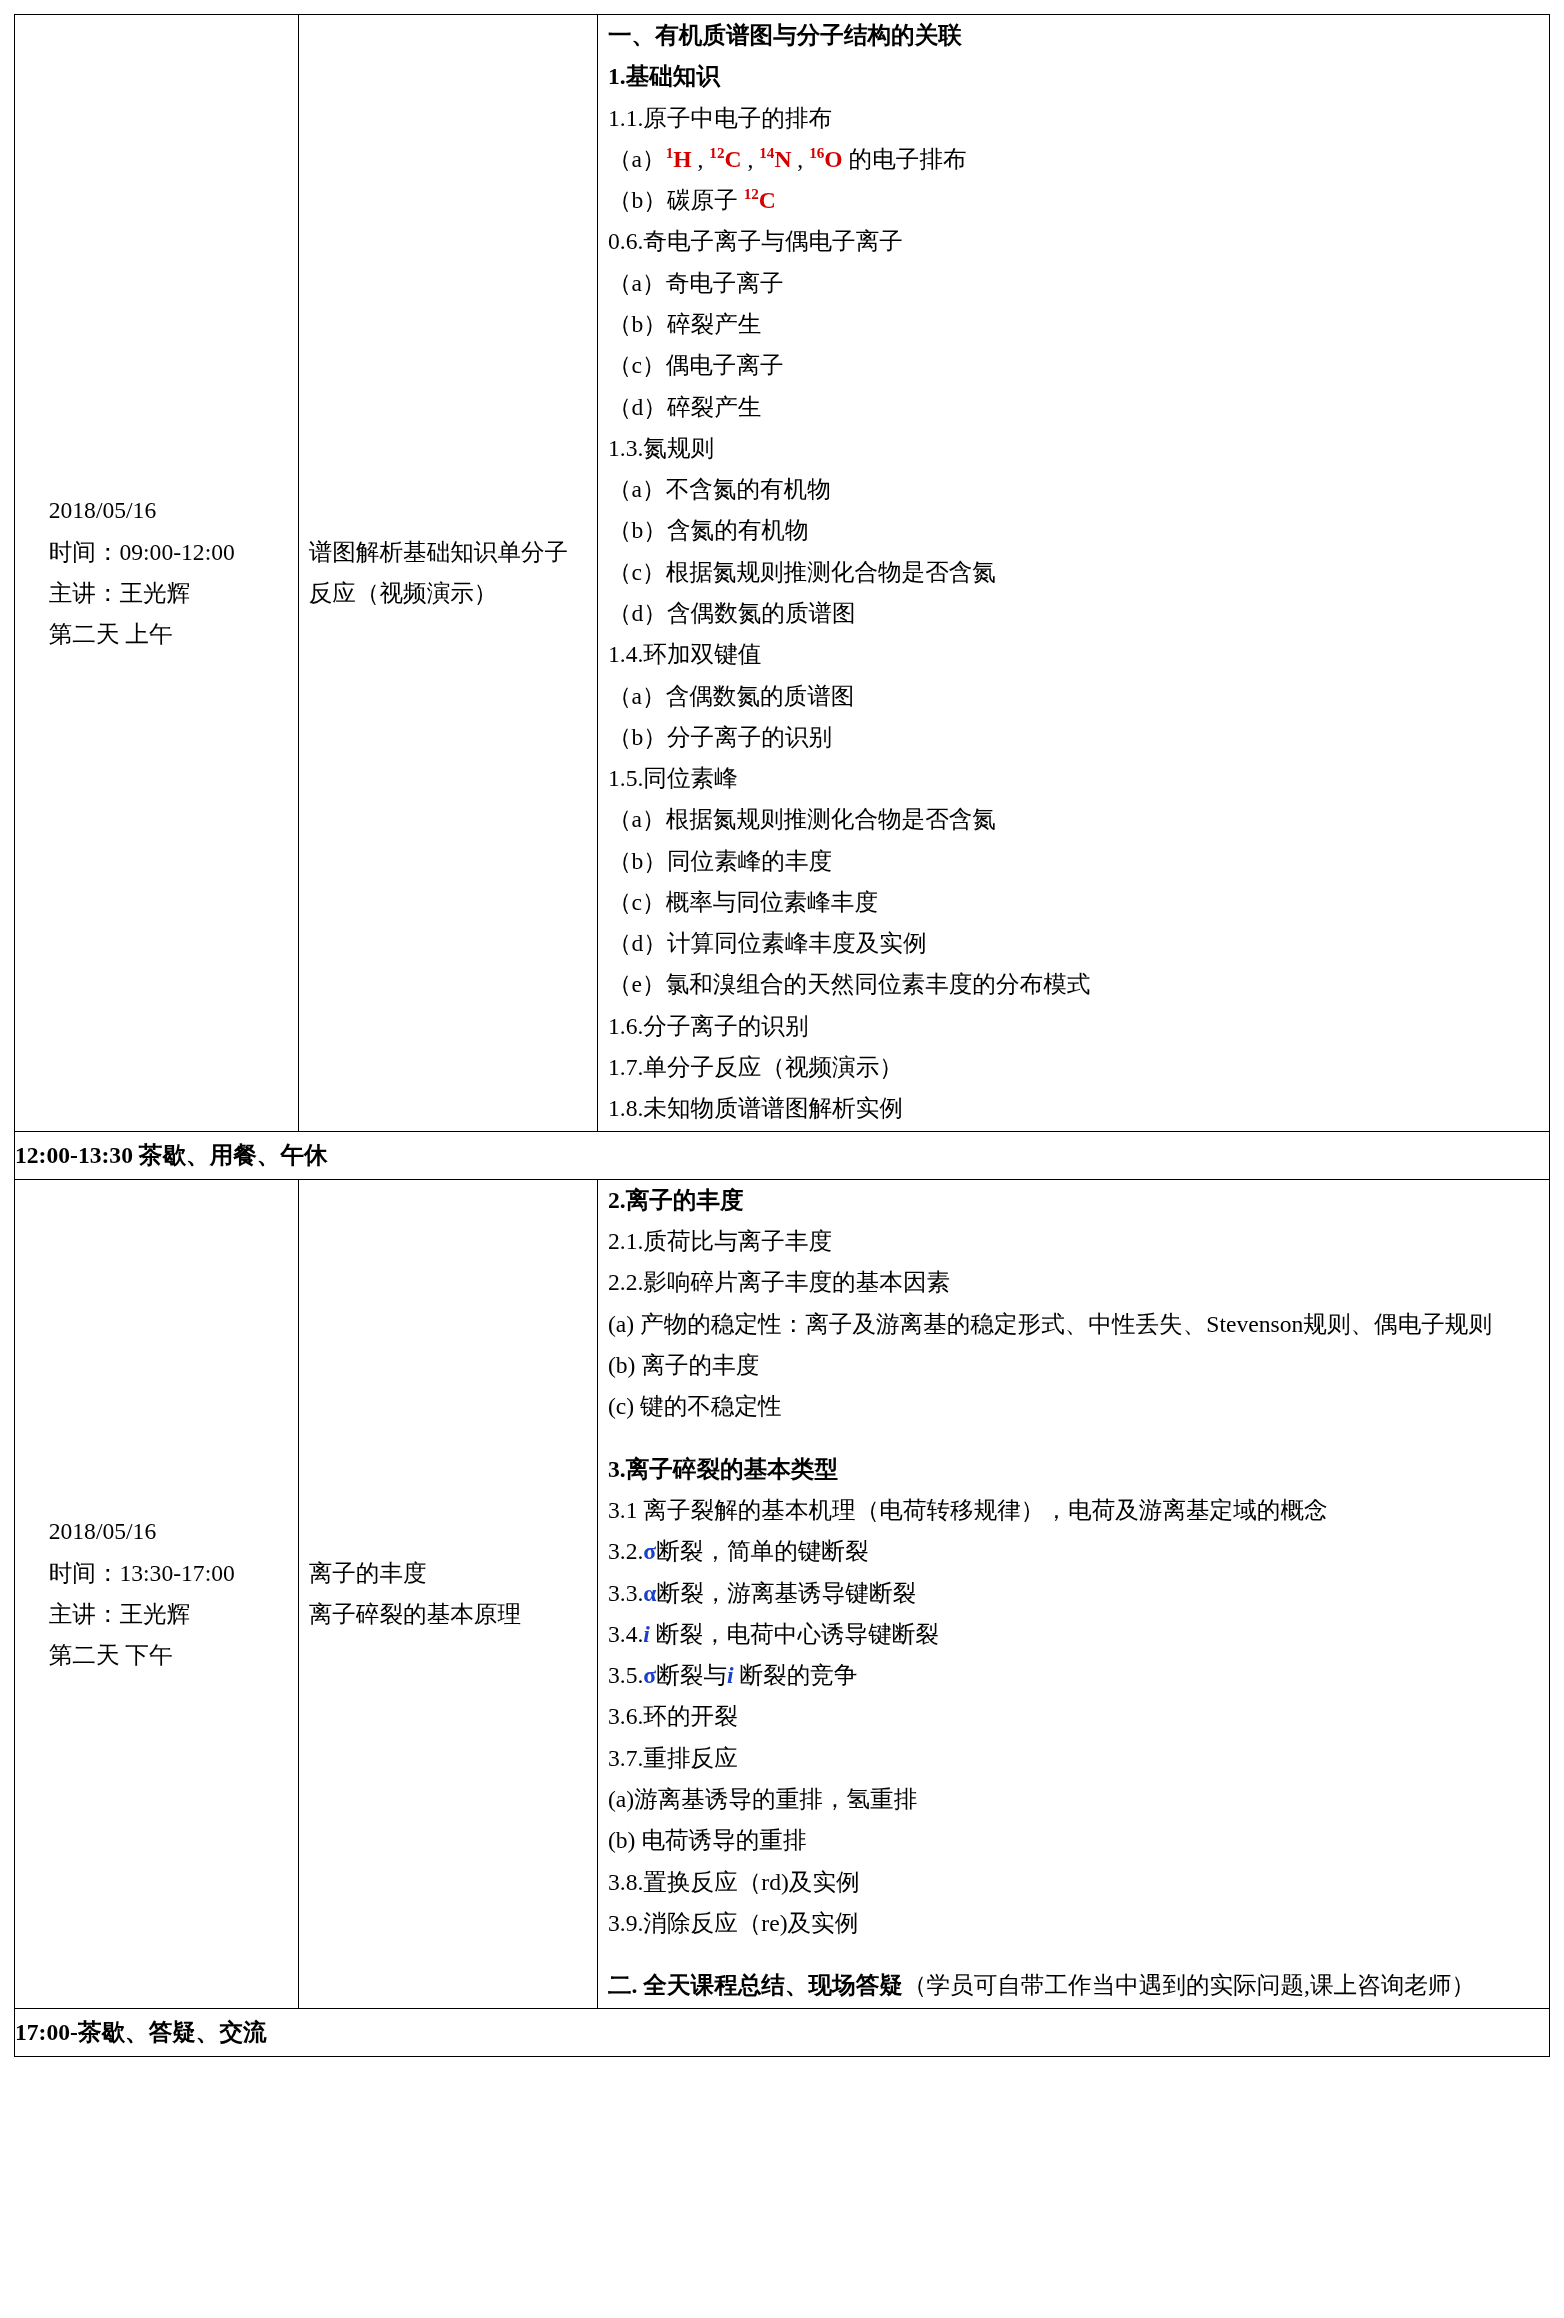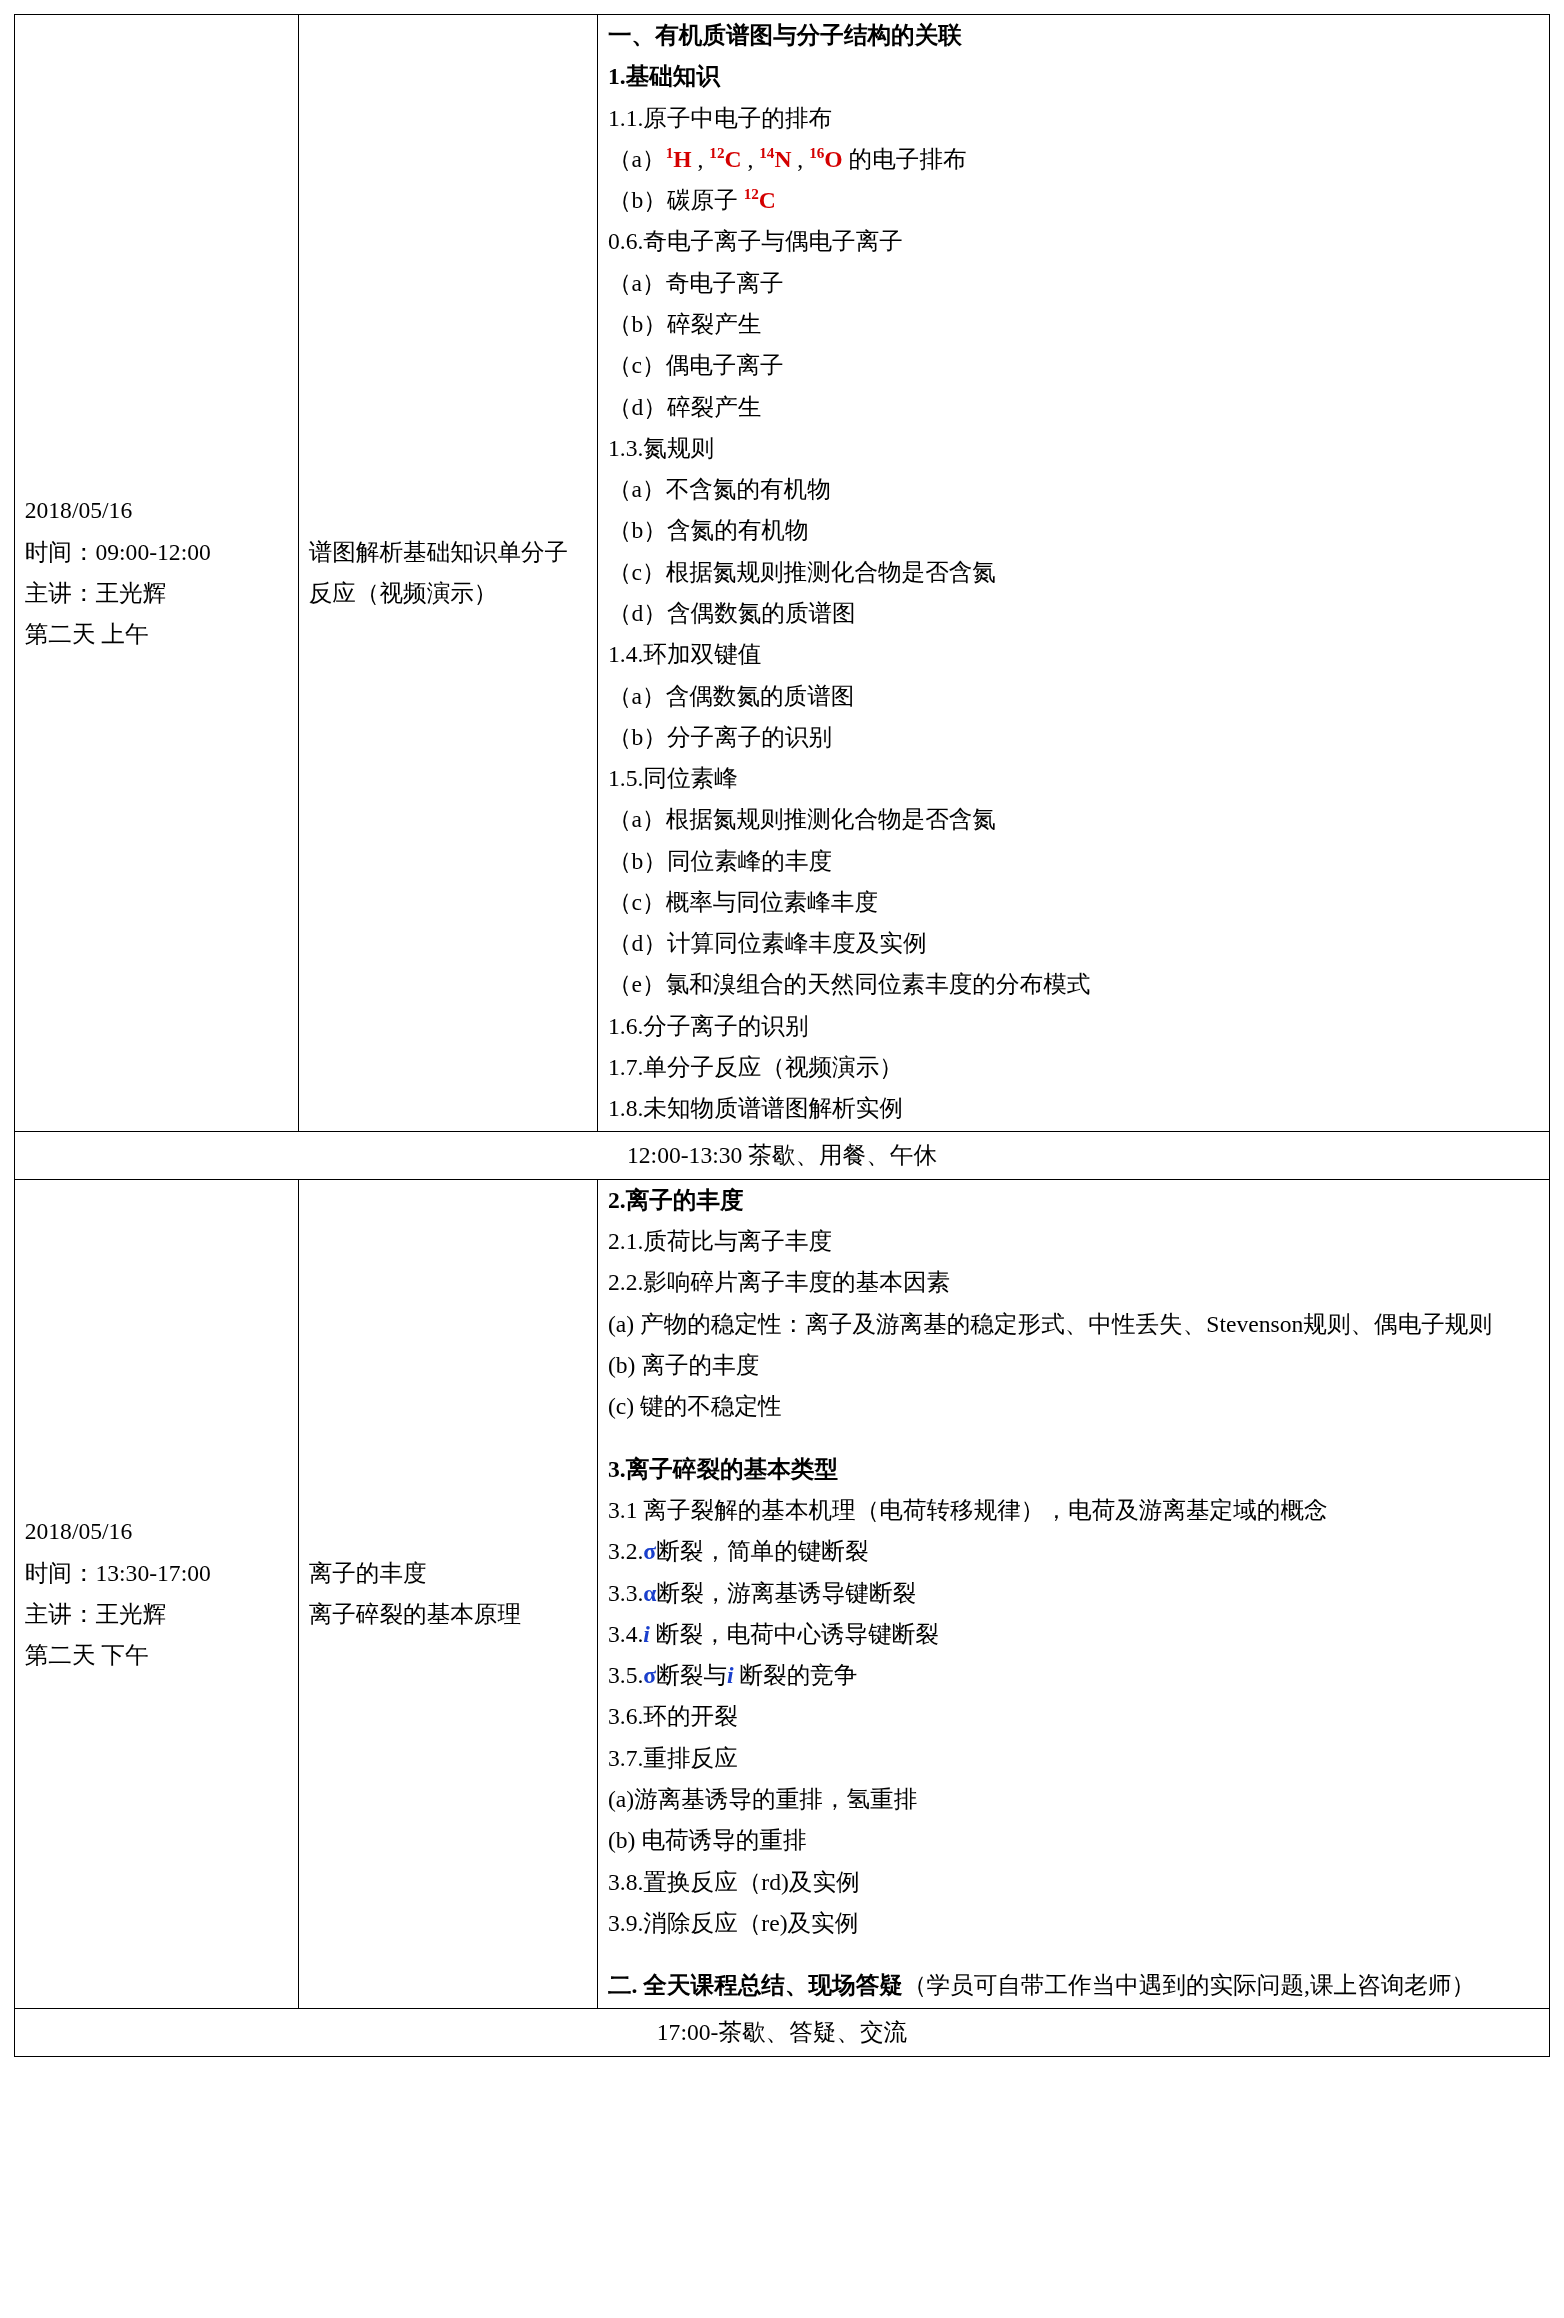--- a/index.html
+++ b/index.html
@@ -23,21 +23,21 @@
     text-align: left;
     word-wrap: break-word;
   }
   .header-cell {
     font-weight: bold;
     vertical-align: middle;
   }
   col.col-time { width: 18.5%; }
   col.col-name { width: 19.5%; }
   col.col-outline { width: 62%; }
-  .time-cell div { white-space: nowrap; }
+  .time-cell div { white-space: nowrap; margin-left: 24px; }
   .name-cell { vertical-align: middle; }
   .outline-cell {
     vertical-align: top;
     padding-top: 0;
     padding-bottom: 1.4px;
   }
   .outline-cell .bold { font-weight: bold; }
   .outline-cell .bold-sec { font-weight: bold; }
   .red {
     color: #d40000;
@@ -53,22 +53,22 @@
     font-weight: bold;
     font-family: "Times New Roman", serif;
   }
   .italic-i {
     color: #1a3fcc;
     font-style: italic;
     font-weight: bold;
     font-family: "Times New Roman", serif;
   }
   .break-row td {
-    text-align: center;
-    font-weight: normal;
+    text-align: left;
+    font-weight: bold;
     padding: 2.8px 0;
   }
   .section-gap { height: 0.9em; }
 </style>
 </head>
 <body>
 
 <table>
   <colgroup>
     <col class="col-time">

